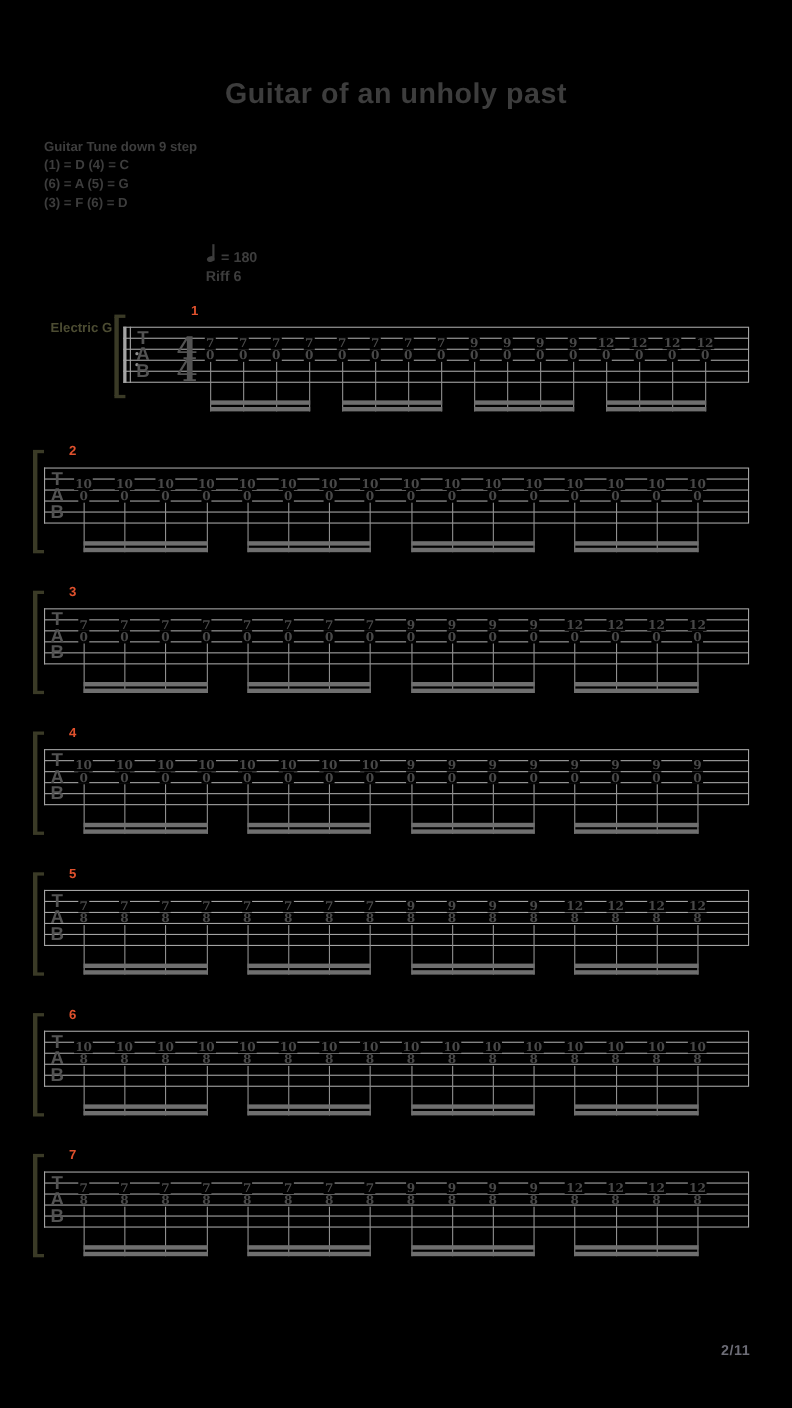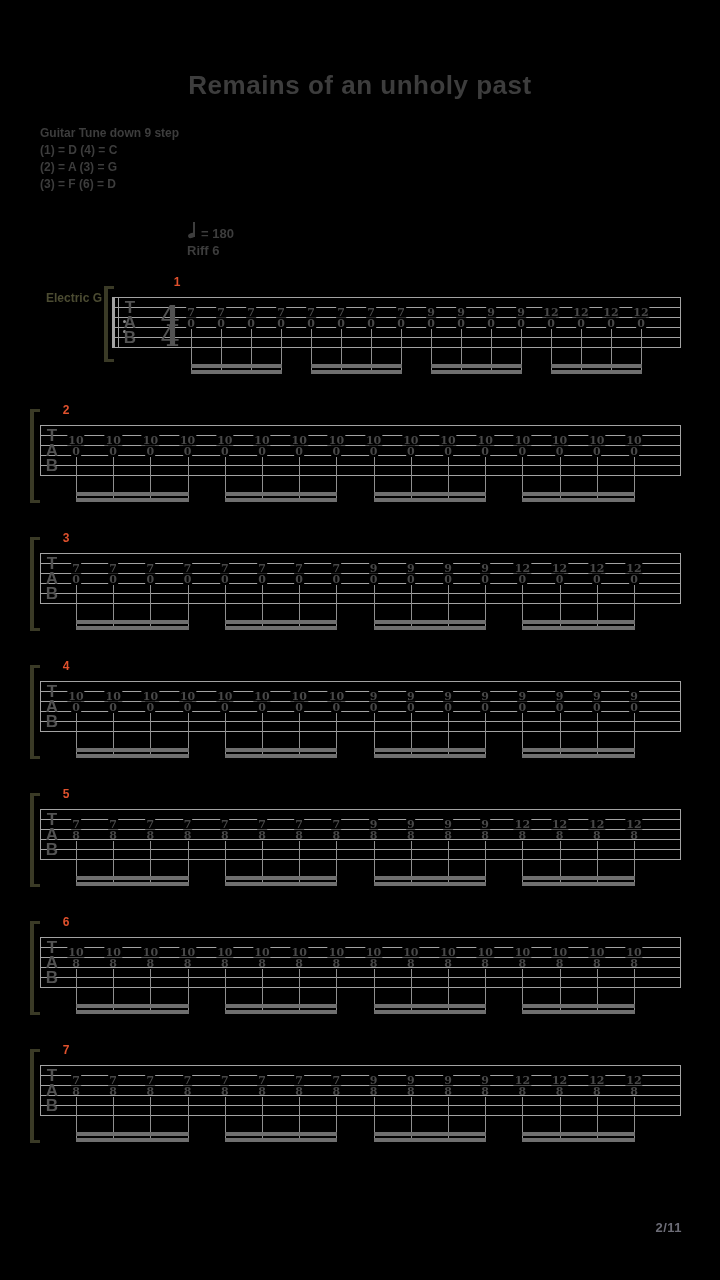--- a/index.html
+++ b/index.html
@@ -48,26 +48,26 @@
     font-family:"DejaVu Serif",serif;font-size:11px;font-weight:bold;
     color:var(--fret_text);background:#000;padding:0 1px;line-height:1;}
   .fret.noHalo{background:transparent;padding:0;}
   .stem{position:absolute;width:1px;background:var(--stem);}
   .beam{position:absolute;height:4px;background:var(--beam);}
   .repeat-dot{position:absolute;width:3px;height:3px;border-radius:50%;background:var(--stem);}
 </style>
 </head>
 <body>
 
-<div id="title" class="abs">Remains of an unholy past</div>
+<div id="title" class="abs">Guitar of an unholy past</div>
 
 <div>
   <div class="tuning-line" style="top:126px">Guitar Tune down 9 step</div>
   <div class="tuning-line" style="top:143px">(1) = D (4) = C</div>
-  <div class="tuning-line" style="top:160px">(2) = A (3) = G</div>
+  <div class="tuning-line" style="top:160px">(6) = A (5) = G</div>
   <div class="tuning-line" style="top:177px">(3) = F (6) = D</div>
 </div>
 
 <div>
   <div class="qnote-stem" style="left:193px;top:222px"></div>
   <div class="qnote-head" style="left:188px;top:233px"></div>
   <div id="tempo-text" style="left:201px;top:226px">= 180</div>
 </div>
 <div id="riff-label" style="left:187px;top:243px">Riff 6</div>
 

